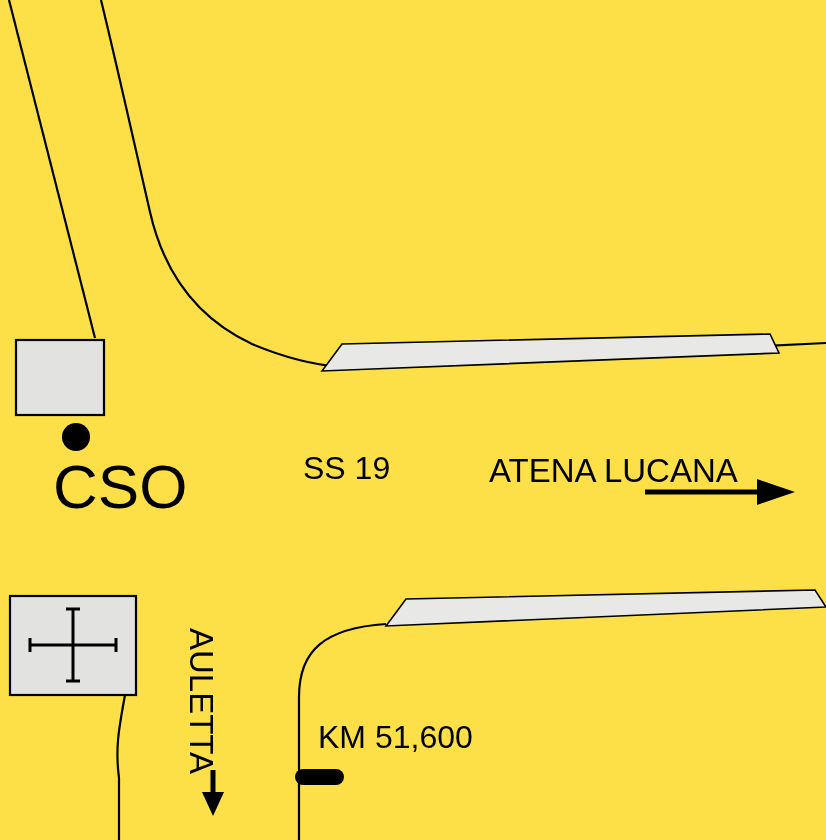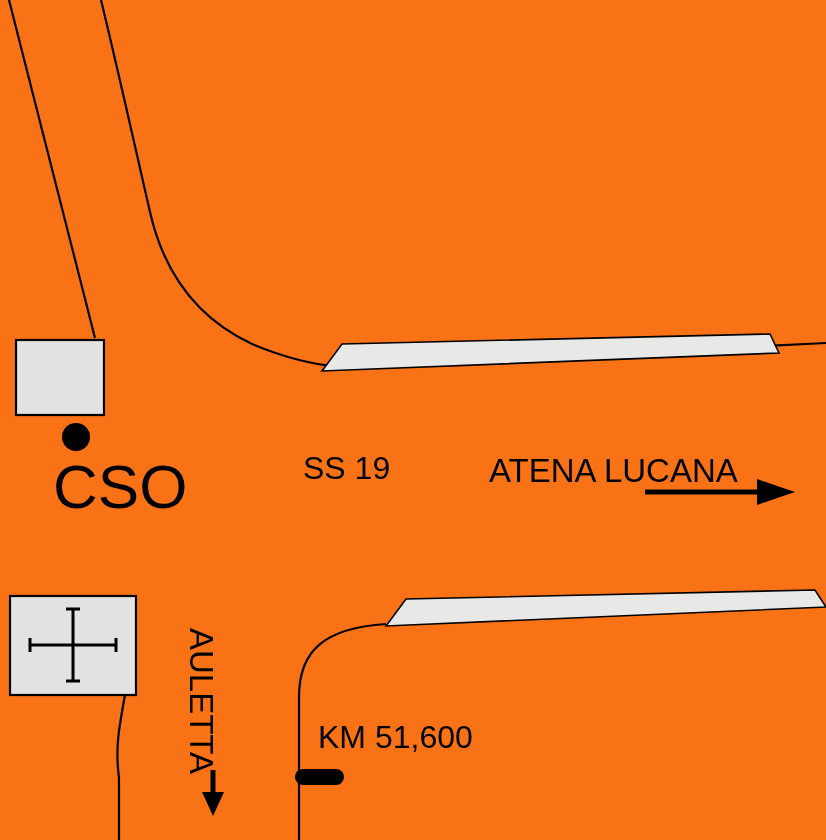--- a/index.html
+++ b/index.html
@@ -4,21 +4,21 @@
 <style>
   html, body {
     margin: 0;
     padding: 0;
     background: #ffffff;
   }
   .canvas {
     position: relative;
     width: 826px;
     height: 840px;
-    background: #f97316;
+    background: #fde047;
     overflow: hidden;
     font-family: "Liberation Sans", sans-serif;
   }
   svg { display: block; }
   .road-line {
     fill: none;
     stroke: #000000;
     stroke-width: 2.2;
   }
   .ribbon {

